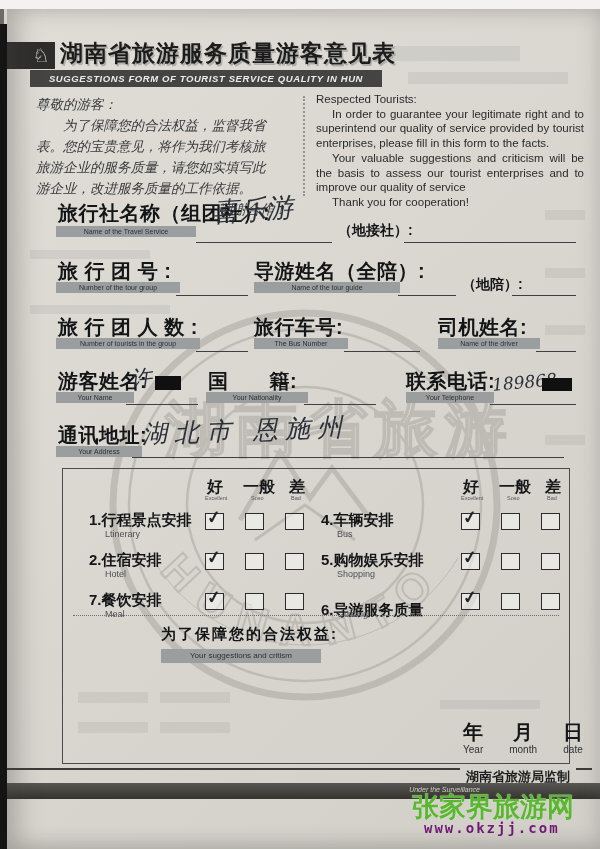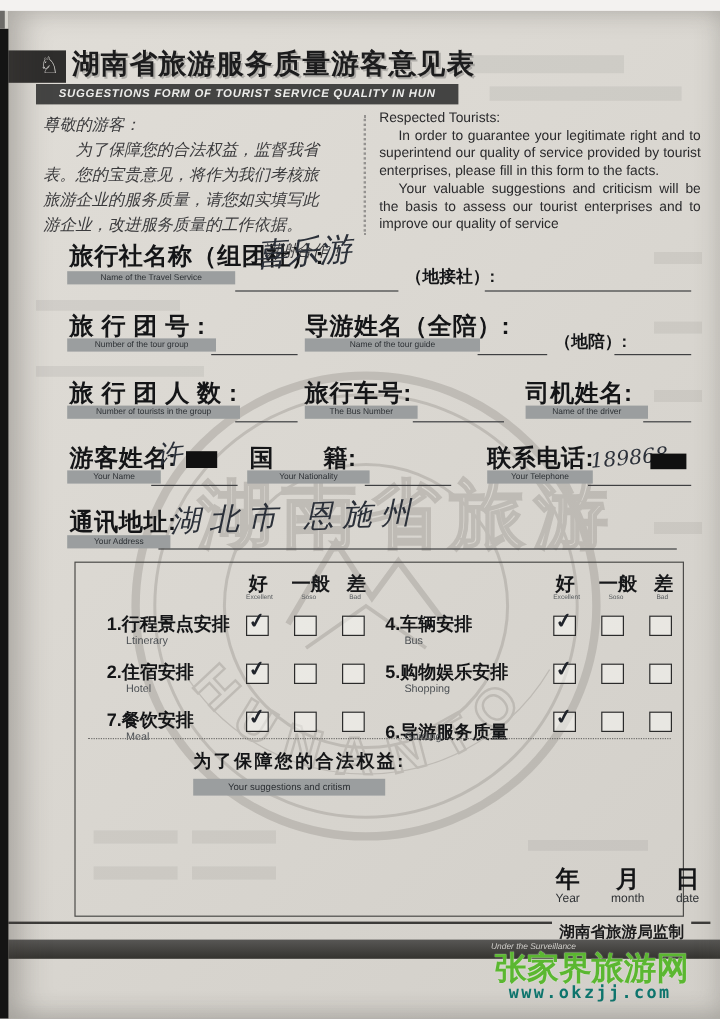--- a/index.html
+++ b/index.html
@@ -56,21 +56,21 @@
   .sup-row{left:7px;top:768px;width:585px;display:flex;align-items:flex-start;}
   .rule{flex:1;border-top:2px solid #3c3b39;}
   .rule-short{width:16px;border-top:2px solid #3c3b39;}
   .sup-text{font-size:13px;font-weight:bold;color:#1c1c1d;padding:0 6px;white-space:nowrap;}
   .dark-bar{left:7px;top:783px;width:593px;height:16px;
             background:linear-gradient(180deg,#585755,#34332f);}
   .bar-en{position:absolute;right:120px;top:3px;font-size:7px;color:#cfcdc9;font-style:italic;white-space:nowrap;}
   .site-name{left:412px;top:789px;font-size:27px;font-weight:bold;color:#5bb731;
              font-family:"DejaVu Serif",serif;white-space:nowrap;
              text-shadow:0 0 1px #eaf6e0;}
-  .site-url{left:424px;top:820px;font-size:14px;font-weight:bold;color:#0f766e;
+  .site-url{left:424px;top:820px;font-size:14px;font-weight:bold;color:#701a75;
             font-family:"DejaVu Sans Mono",monospace;letter-spacing:2px;white-space:nowrap;}
   .stamp{left:0;top:0;pointer-events:none;}
 </style>
 </head>
 <body>
 
 <div class="page">
 
   <div class="abs paper"></div>
 
@@ -114,20 +114,21 @@
     <div>表。您的宝贵意见，将作为我们考核旅</div>
     <div>旅游企业的服务质量，请您如实填写此</div>
     <div>游企业，改进服务质量的工作依据。</div>
     <div class="close">谢谢合作！</div>
   </div>
   <div class="abs divider-dots"></div>
   <div class="abs en-intro">
     <div>Respected Tourists:</div>
     <div class="ind">In order to guarantee your legitimate right and to superintend our quality of service provided by tourist enterprises, please fill in this form to the facts.</div>
     <div class="ind">Your valuable suggestions and criticism will be the basis to assess our tourist enterprises and to improve our quality of service</div>
+    <div class="ind">Thank you for cooperation!</div>
   </div>
 
   <div class="abs zl" style="left:58px;top:200px">旅行社名称（组团社）:</div>
   <div class="abs sbar" style="left:56px;top:226px;width:134px">Name of the Travel Service</div>
   <div class="abs hand" style="left:212px;top:192px;font-size:27px;transform:rotate(-4deg)">喜乐游</div>
   <div class="abs uline" style="left:196px;top:241px;width:136px"></div>
   <div class="abs zl-sm" style="left:338px;top:222px">（地接社）:</div>
   <div class="abs uline" style="left:404px;top:241px;width:172px"></div>
 
   <div class="abs zl" style="left:58px;top:258px">旅 行 团 号 :</div>

